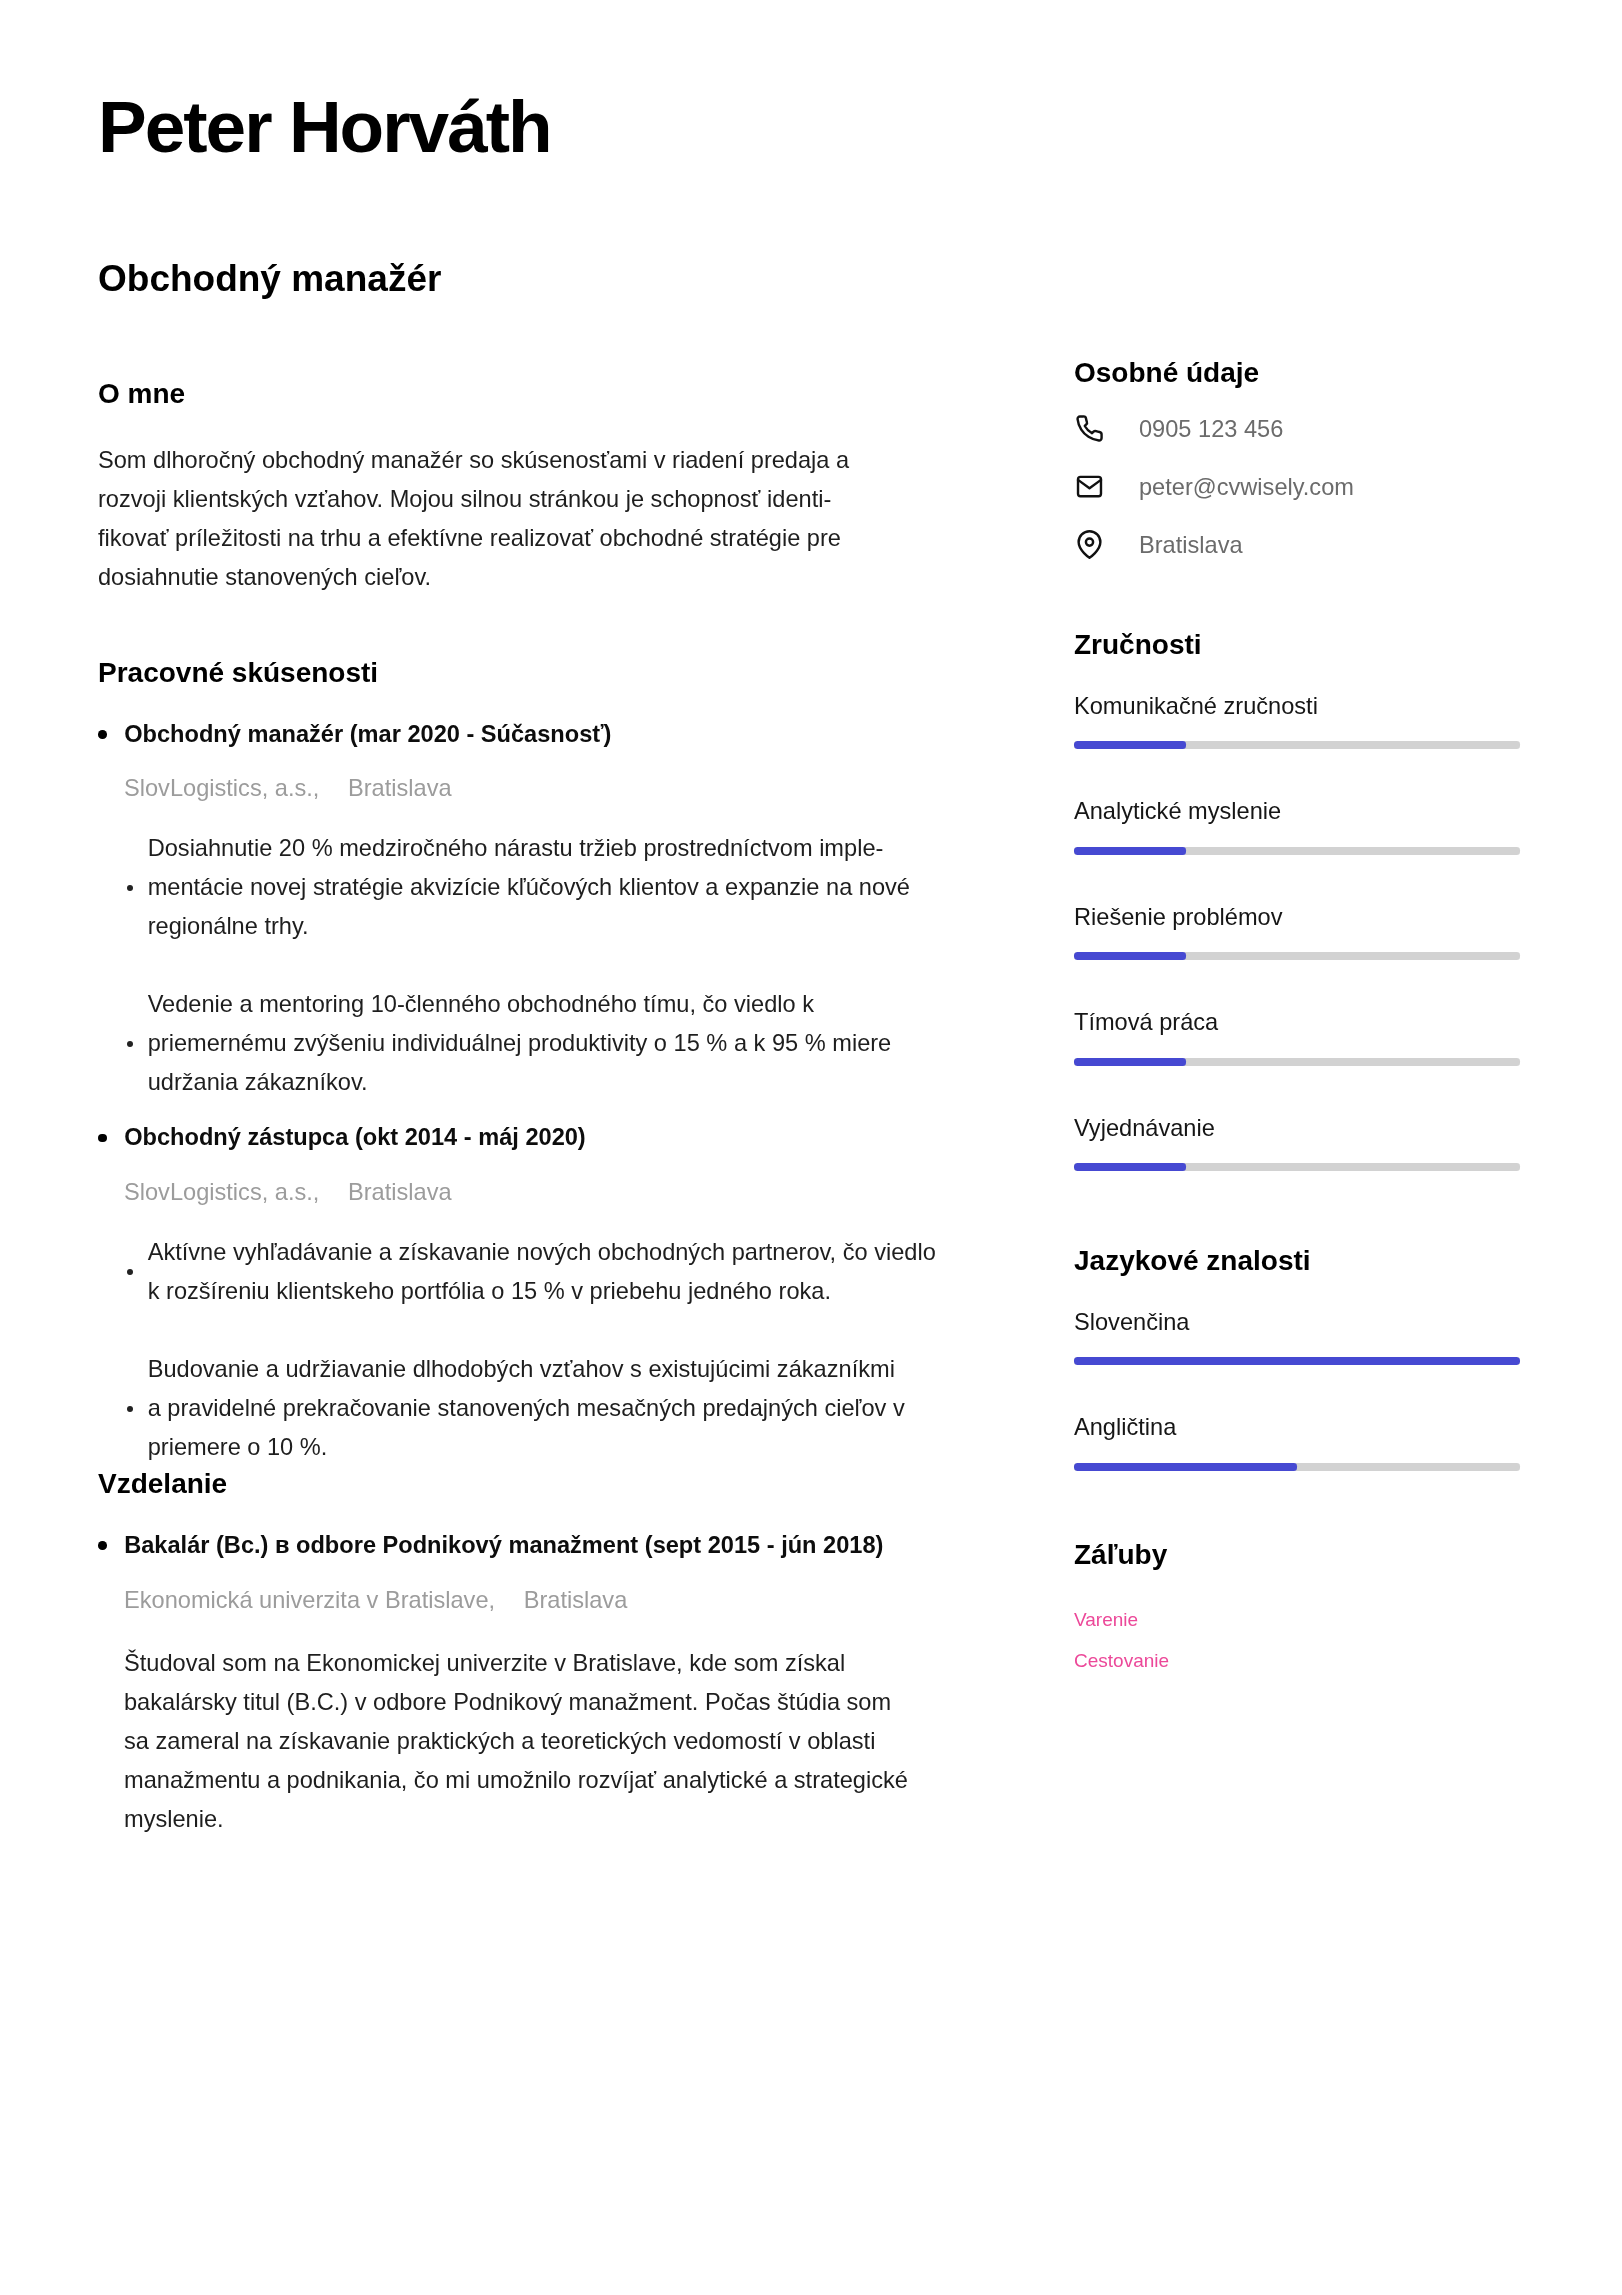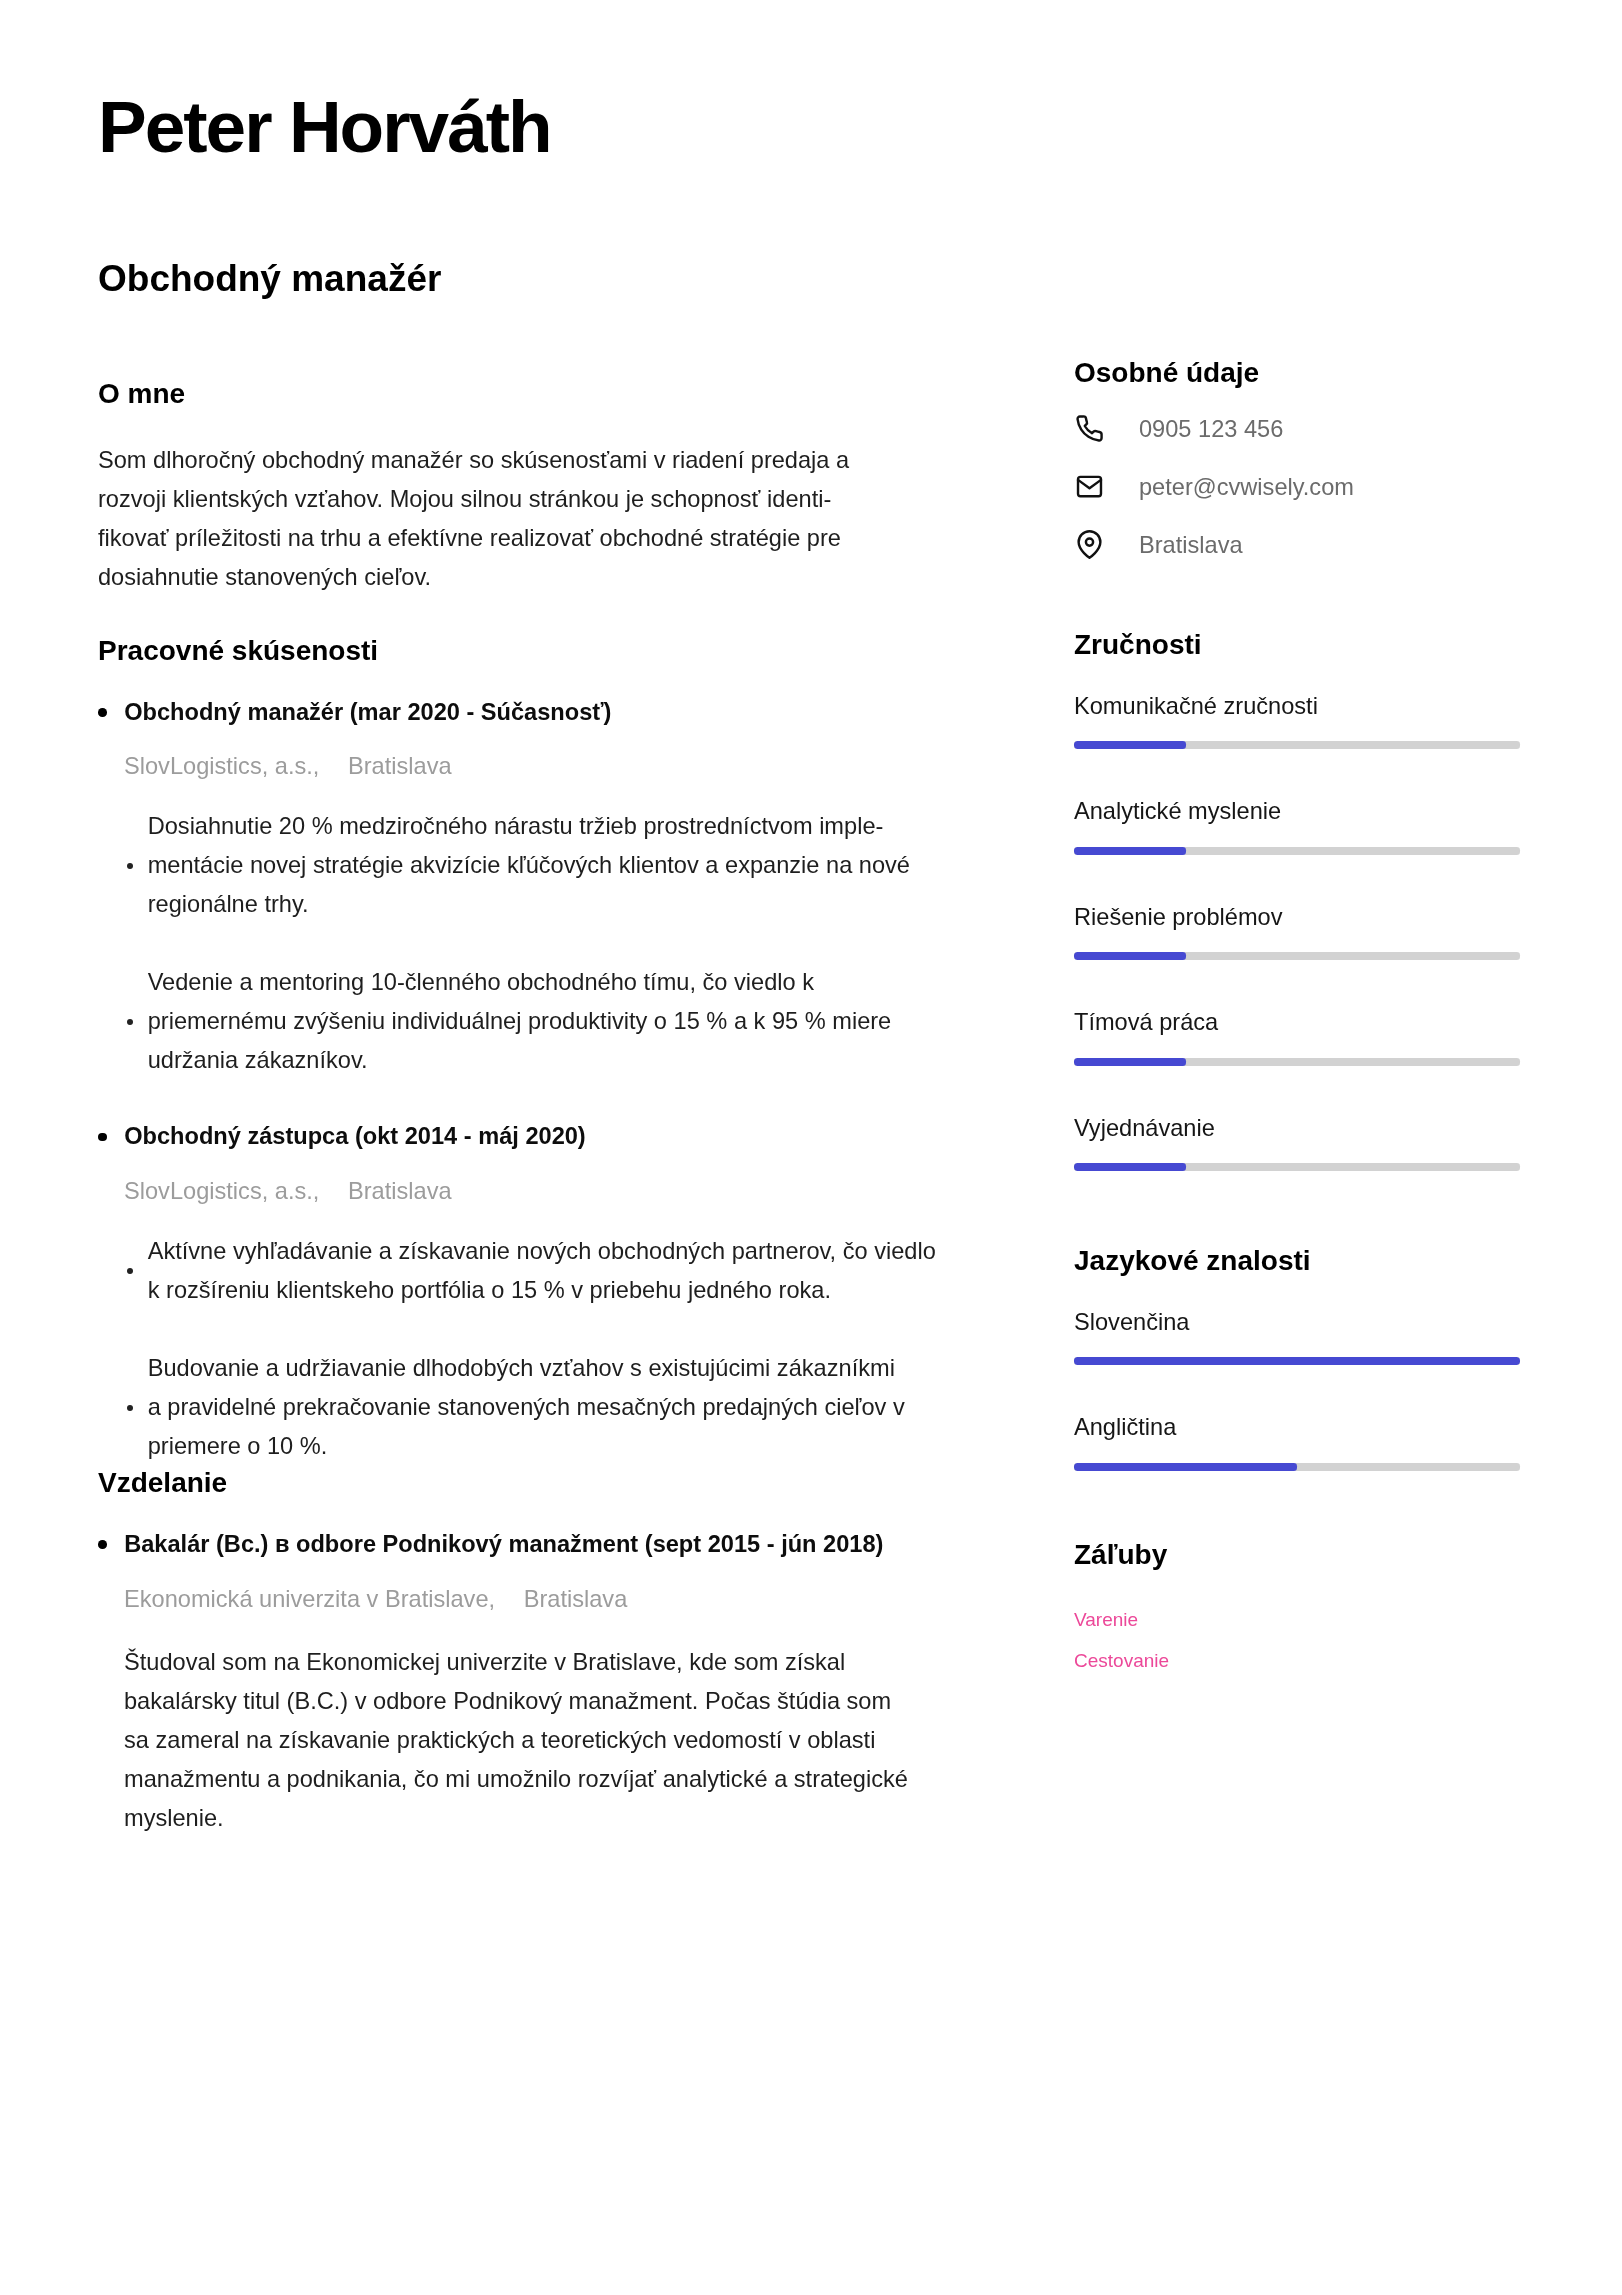--- a/index.html
+++ b/index.html
@@ -47,25 +47,25 @@
     color: #000000;
   }
   .sec-about .sec-h { margin-top: 77px; }
   .about-text {
     margin: 30px 0 0 0;
     font-size: 23.6px;
     line-height: 39px;
     white-space: pre-line;
     color: #1e1e1e;
   }
-  .sec-exp .sec-h { margin-top: 37px; }
+  .sec-exp .sec-h { margin-top: 59px; }
   .sec-edu .sec-h { }
 
   .entry { margin-top: 29.4px; }
-  .entry + .entry { margin-top: 41px; }
+  .entry + .entry { margin-top: 20px; }
   .entry-title {
     display: flex;
     align-items: center;
   }
   .disc {
     flex: 0 0 auto;
     width: 8.5px; height: 8.5px;
     border-radius: 50%;
     background: #000000;
     margin-right: 17.7px;

